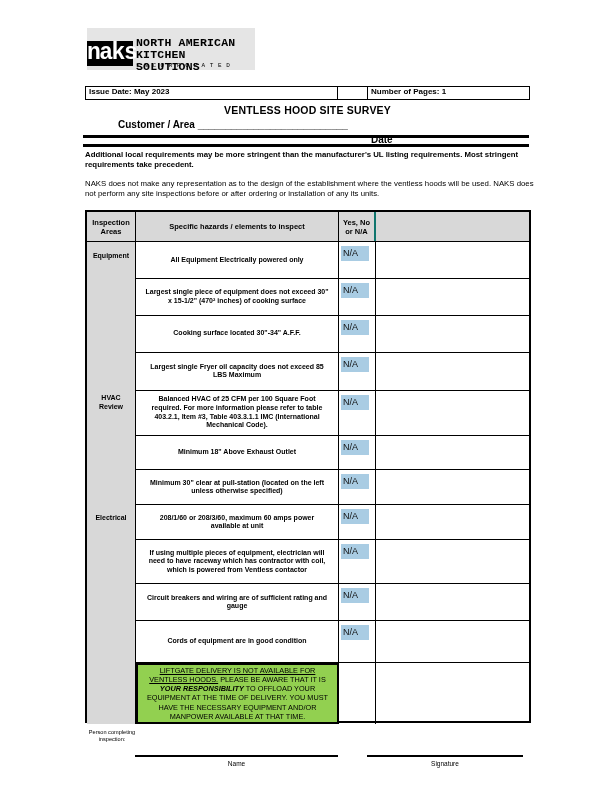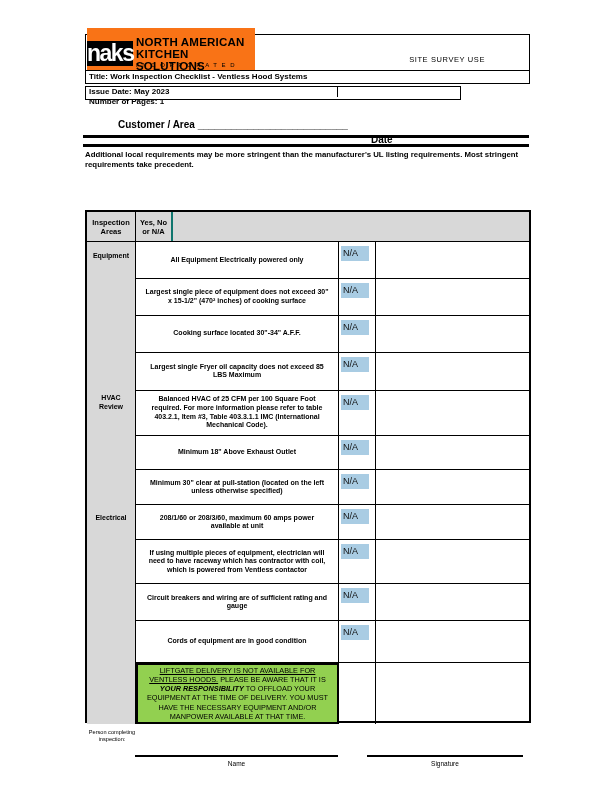--- a/index.html
+++ b/index.html
@@ -4,27 +4,27 @@
 <style>
   * { margin:0; padding:0; box-sizing:border-box; }
   html,body { background:#fff; }
   body { width:612px; height:792px; font-family:"Liberation Sans", sans-serif; color:#000; position:relative; overflow:hidden; }
   .page { position:absolute; left:0; top:0; width:612px; height:792px; background:#fff; }
 
   
   .header-box { position:absolute; left:85px; top:34px; width:445px; height:50px; border:1.5px solid #000; }
   .site-survey { position:absolute; right:44px; top:20px; font-size:7.5px; letter-spacing:0.6px; }
   .title-strip { position:absolute; left:0; right:0; bottom:0; height:13.5px; border-top:1.5px solid #000; font-size:8px; font-weight:bold; line-height:12px; padding-left:3px; }
-  .logo { position:absolute; left:87px; top:28px; width:168px; height:42px; background:#f97316; }
+  .logo { position:absolute; left:87px; top:28px; width:168px; height:42px; background:#e5e5e5;font-family:Liberation Mono, monospace; }
   .logo-box { position:absolute; left:0; top:13px; width:46px; height:25px; background:#000; color:#fff; font-weight:bold; font-size:23px; line-height:24px; letter-spacing:-1.5px; text-align:center; }
   .co { position:absolute; left:49px; font-weight:bold; }
   .co1 { top:9px; font-size:11.5px; line-height:11.5px; letter-spacing:0.2px; }
   .co2 { top:21px; font-size:11.5px; line-height:11.5px; letter-spacing:0.2px; }
   .co3 { top:34px; font-size:6px; letter-spacing:4.6px; font-weight:normal; }
-  .issue-row { position:absolute; left:85px; top:86px; width:376px; height:13.5px; border:1.5px solid #000; display:flex; font-size:8px; font-weight:bold; line-height:10px;flex-direction:column; }
+  .issue-row { position:absolute; left:85px; top:86px; width:445px; height:13.5px; border:1.5px solid #000; display:flex; font-size:8px; font-weight:bold; line-height:10px; }
   .issue-cell { padding-left:3px; }
   .ic1 { width:252px; border-right:1.5px solid #000; }
   .ic2 { width:30px; border-right:1.5px solid #000; }
   .ic3 { flex:1; }
 
   
   .main-title { position:absolute; left:85px; top:104px; width:445px; text-align:center; font-size:10.5px; font-weight:bold; letter-spacing:0.2px; }
   .cust-line { position:absolute; left:112px; top:119px; font-size:10px; font-weight:bold;margin-left:6px; }
   .date-line { position:absolute; left:371px; top:134px; font-size:10px; font-weight:bold; }
   .rule { position:absolute; left:83px; width:446px; height:2.5px; background:#000; }
@@ -65,50 +65,49 @@
   .sig-line { left:367px; width:156px; }
   .line-label { position:absolute; top:760px; text-align:center; font-size:6.5px; }
   .name-label { left:135px; width:203px; }
   .sig-label { left:367px; width:156px; }
 </style>
 </head>
 <body>
 
 <div class="page">
 
-  <div class="header-box">
-    <div class="site-survey">SITE SURVEY USE</div>
-    <div class="title-strip">Title: Work Inspection Checklist - Ventless Hood Systems</div>
-  </div>
 
   <div class="logo">
     <div class="logo-box"><span>naks</span></div>
     <div class="co co1">NORTH AMERICAN</div>
     <div class="co co2">KITCHEN SOLUTIONS</div>
     <div class="co co3">INCORPORATED</div>
   </div>
 
   <div class="issue-row">
     <div class="issue-cell ic1">Issue Date:  May 2023</div>
     <div class="issue-cell ic2"></div>
     <div class="issue-cell ic3">Number of Pages: 1</div>
   </div>
 
+  <div class="main-title">VENTLESS HOOD SITE SURVEY</div>
 
   <div class="cust-line"><span>Customer / Area </span><span>___________________________</span></div>
   <div class="date-line"><span>Date </span><span>___________________</span></div>
 
   <div class="rule rule1"></div>
   <div class="rule rule2"></div>
 
   <div class="para p1">Additional local requirements may be more stringent than the manufacturer's UL listing requirements. Most stringent requirements take precedent.</div>
+  <div class="para p2">NAKS does not make any representation as to the design of the establishment where the ventless hoods will be used. NAKS does not perform any site inspections before or after ordering or installation of any its units.</div>
 
   <div class="stable">
     <div class="thead">
       <div class="th h1">Inspection Areas</div>
+      <div class="th h2">Specific hazards / elements to inspect</div>
       <div class="th h3">Yes, No or N/A</div>
     </div>
     <div class="tbody">
       <div class="area-col">
         <div class="area-label al-equipment">Equipment</div>
         <div class="area-label al-hvac"><span>HVAC Review</span></div>
         <div class="area-label al-electrical">Electrical</div>
       </div>
       <div class="rows">
         <div class="trow" style="height:37px">

